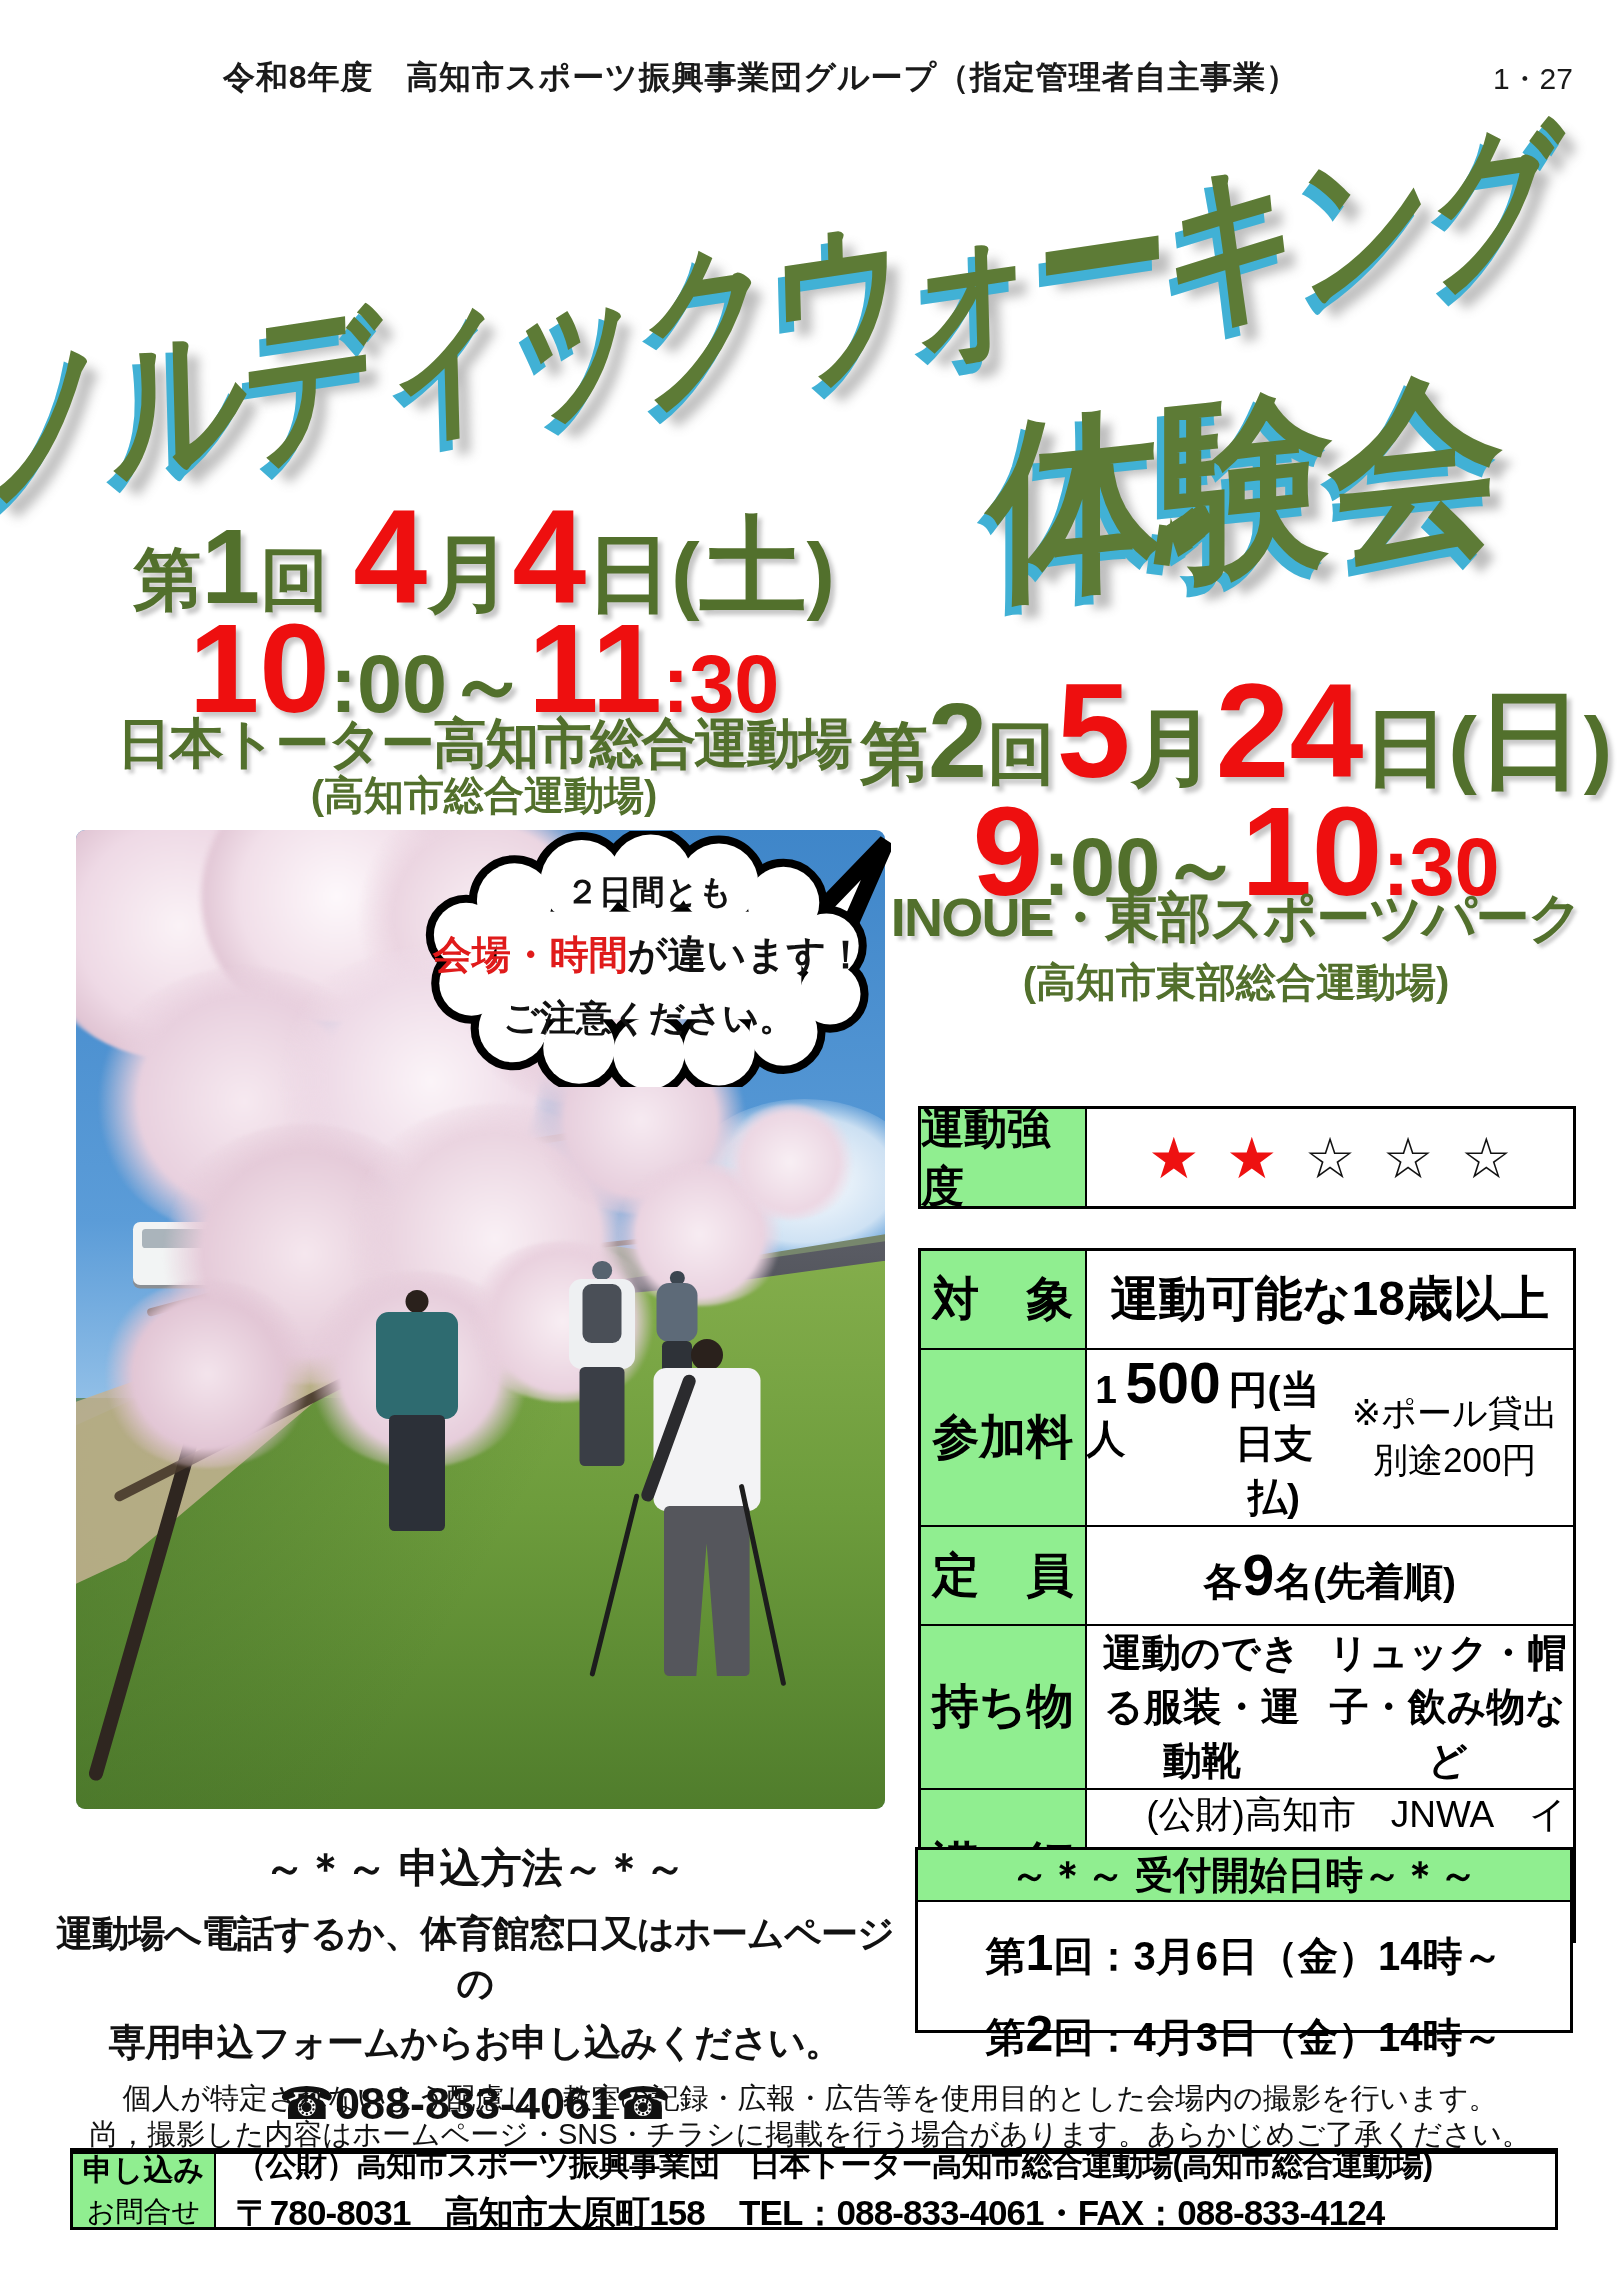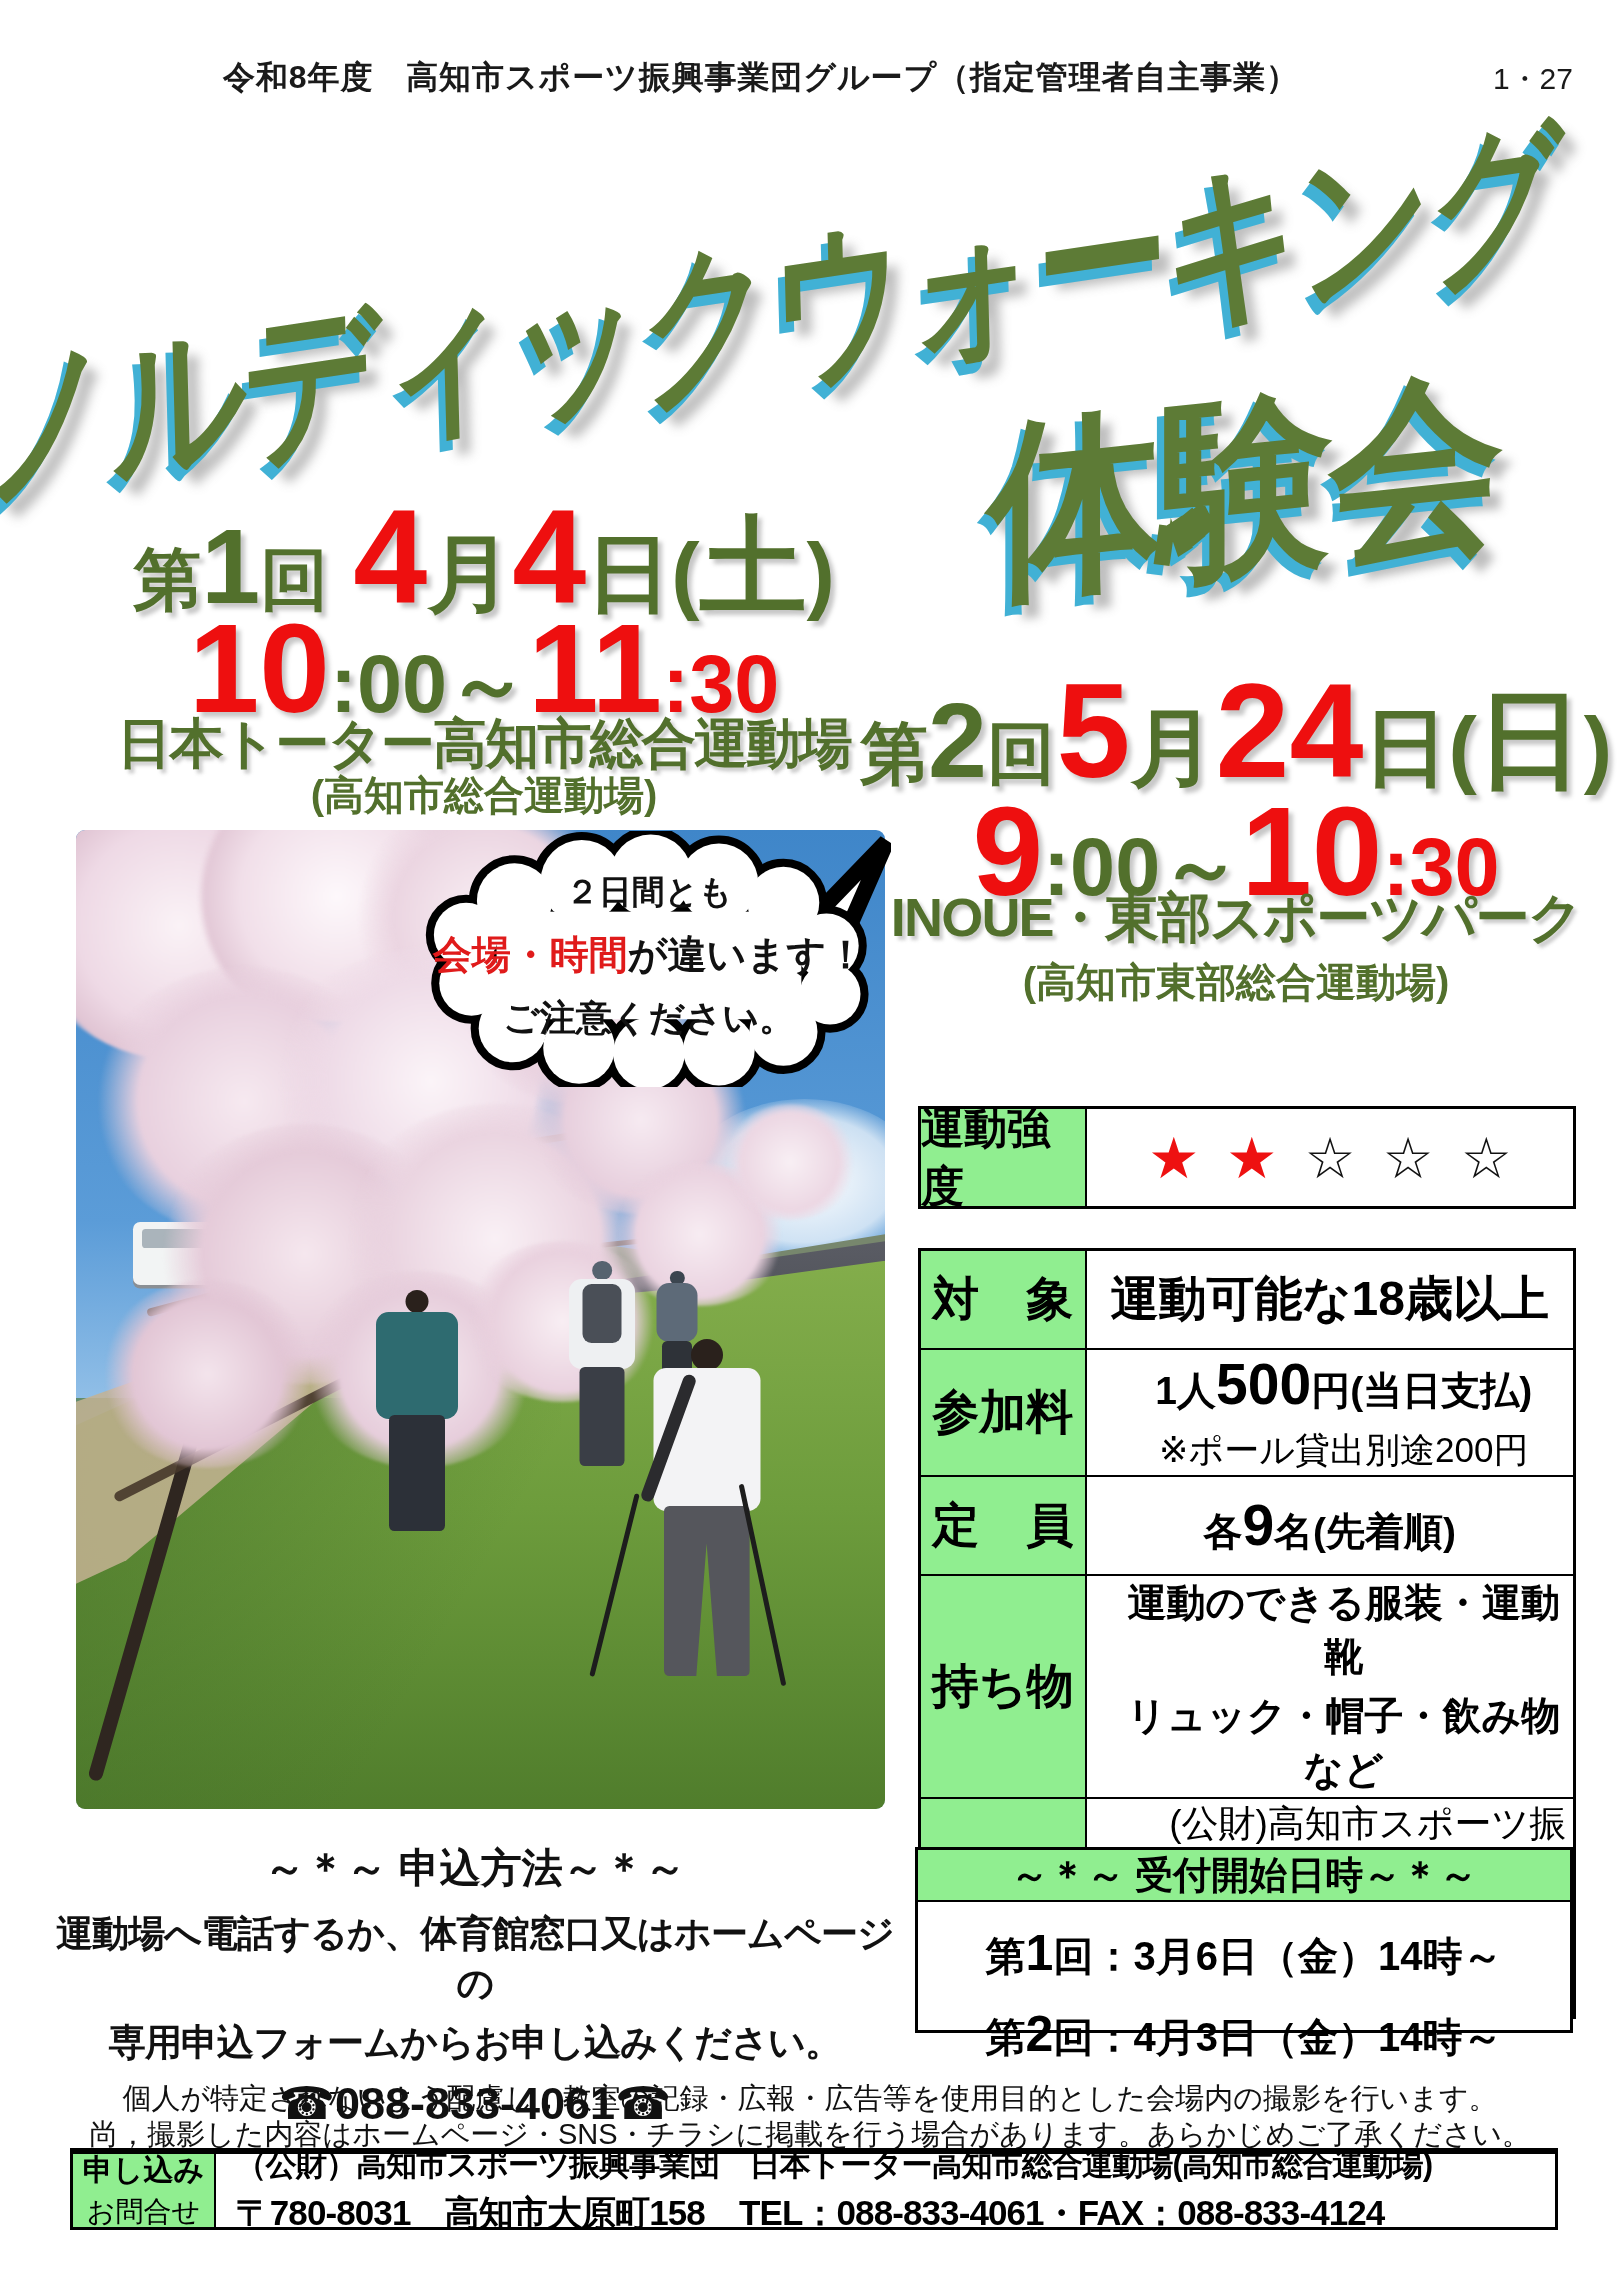--- a/index.html
+++ b/index.html
@@ -135,21 +135,21 @@
     position:absolute; left:918px; top:1248px; width:658px; height:527px;
     border-collapse:collapse; background:#fff;
   }
   table.info td { border:2.7px solid #000; text-align:center; vertical-align:middle; }
   table.info { border:3.6px solid #000; }
   table.info td.lab { width:166px; background:#90ee90; font-size:47px; font-weight:700; }
   .v-big  { font-size:48px; font-weight:600; }
   .v-md   { font-size:39px; font-weight:600; }
   .v-sm   { font-size:35px; font-weight:500; }
   .v-num  { font-size:57px; font-weight:600; }
-  .row-stack { display:flex; flex-direction:column; gap:9px; align-items:center; justify-content:center;padding-left:28px; }
+  .row-stack { display:flex; flex-direction:row; gap:9px; align-items:center; justify-content:center; }
 
   
   .apply { left:54px; top:1841px; width:842px; text-align:center; color:#111; }
   .apply .h  { font-size:41px; font-weight:600; margin-bottom:12.5px; }
   .apply .l  { font-size:37px; font-weight:600; margin-bottom:9px; letter-spacing:-0.9px; }
   .apply .ph { font-size:45px; font-weight:800; margin-top:2px; }
 
   
   .recv { left:915px; top:1847px; width:658px; height:186px; border:3.6px solid #000; background:#fff; }
   .recv .h {

